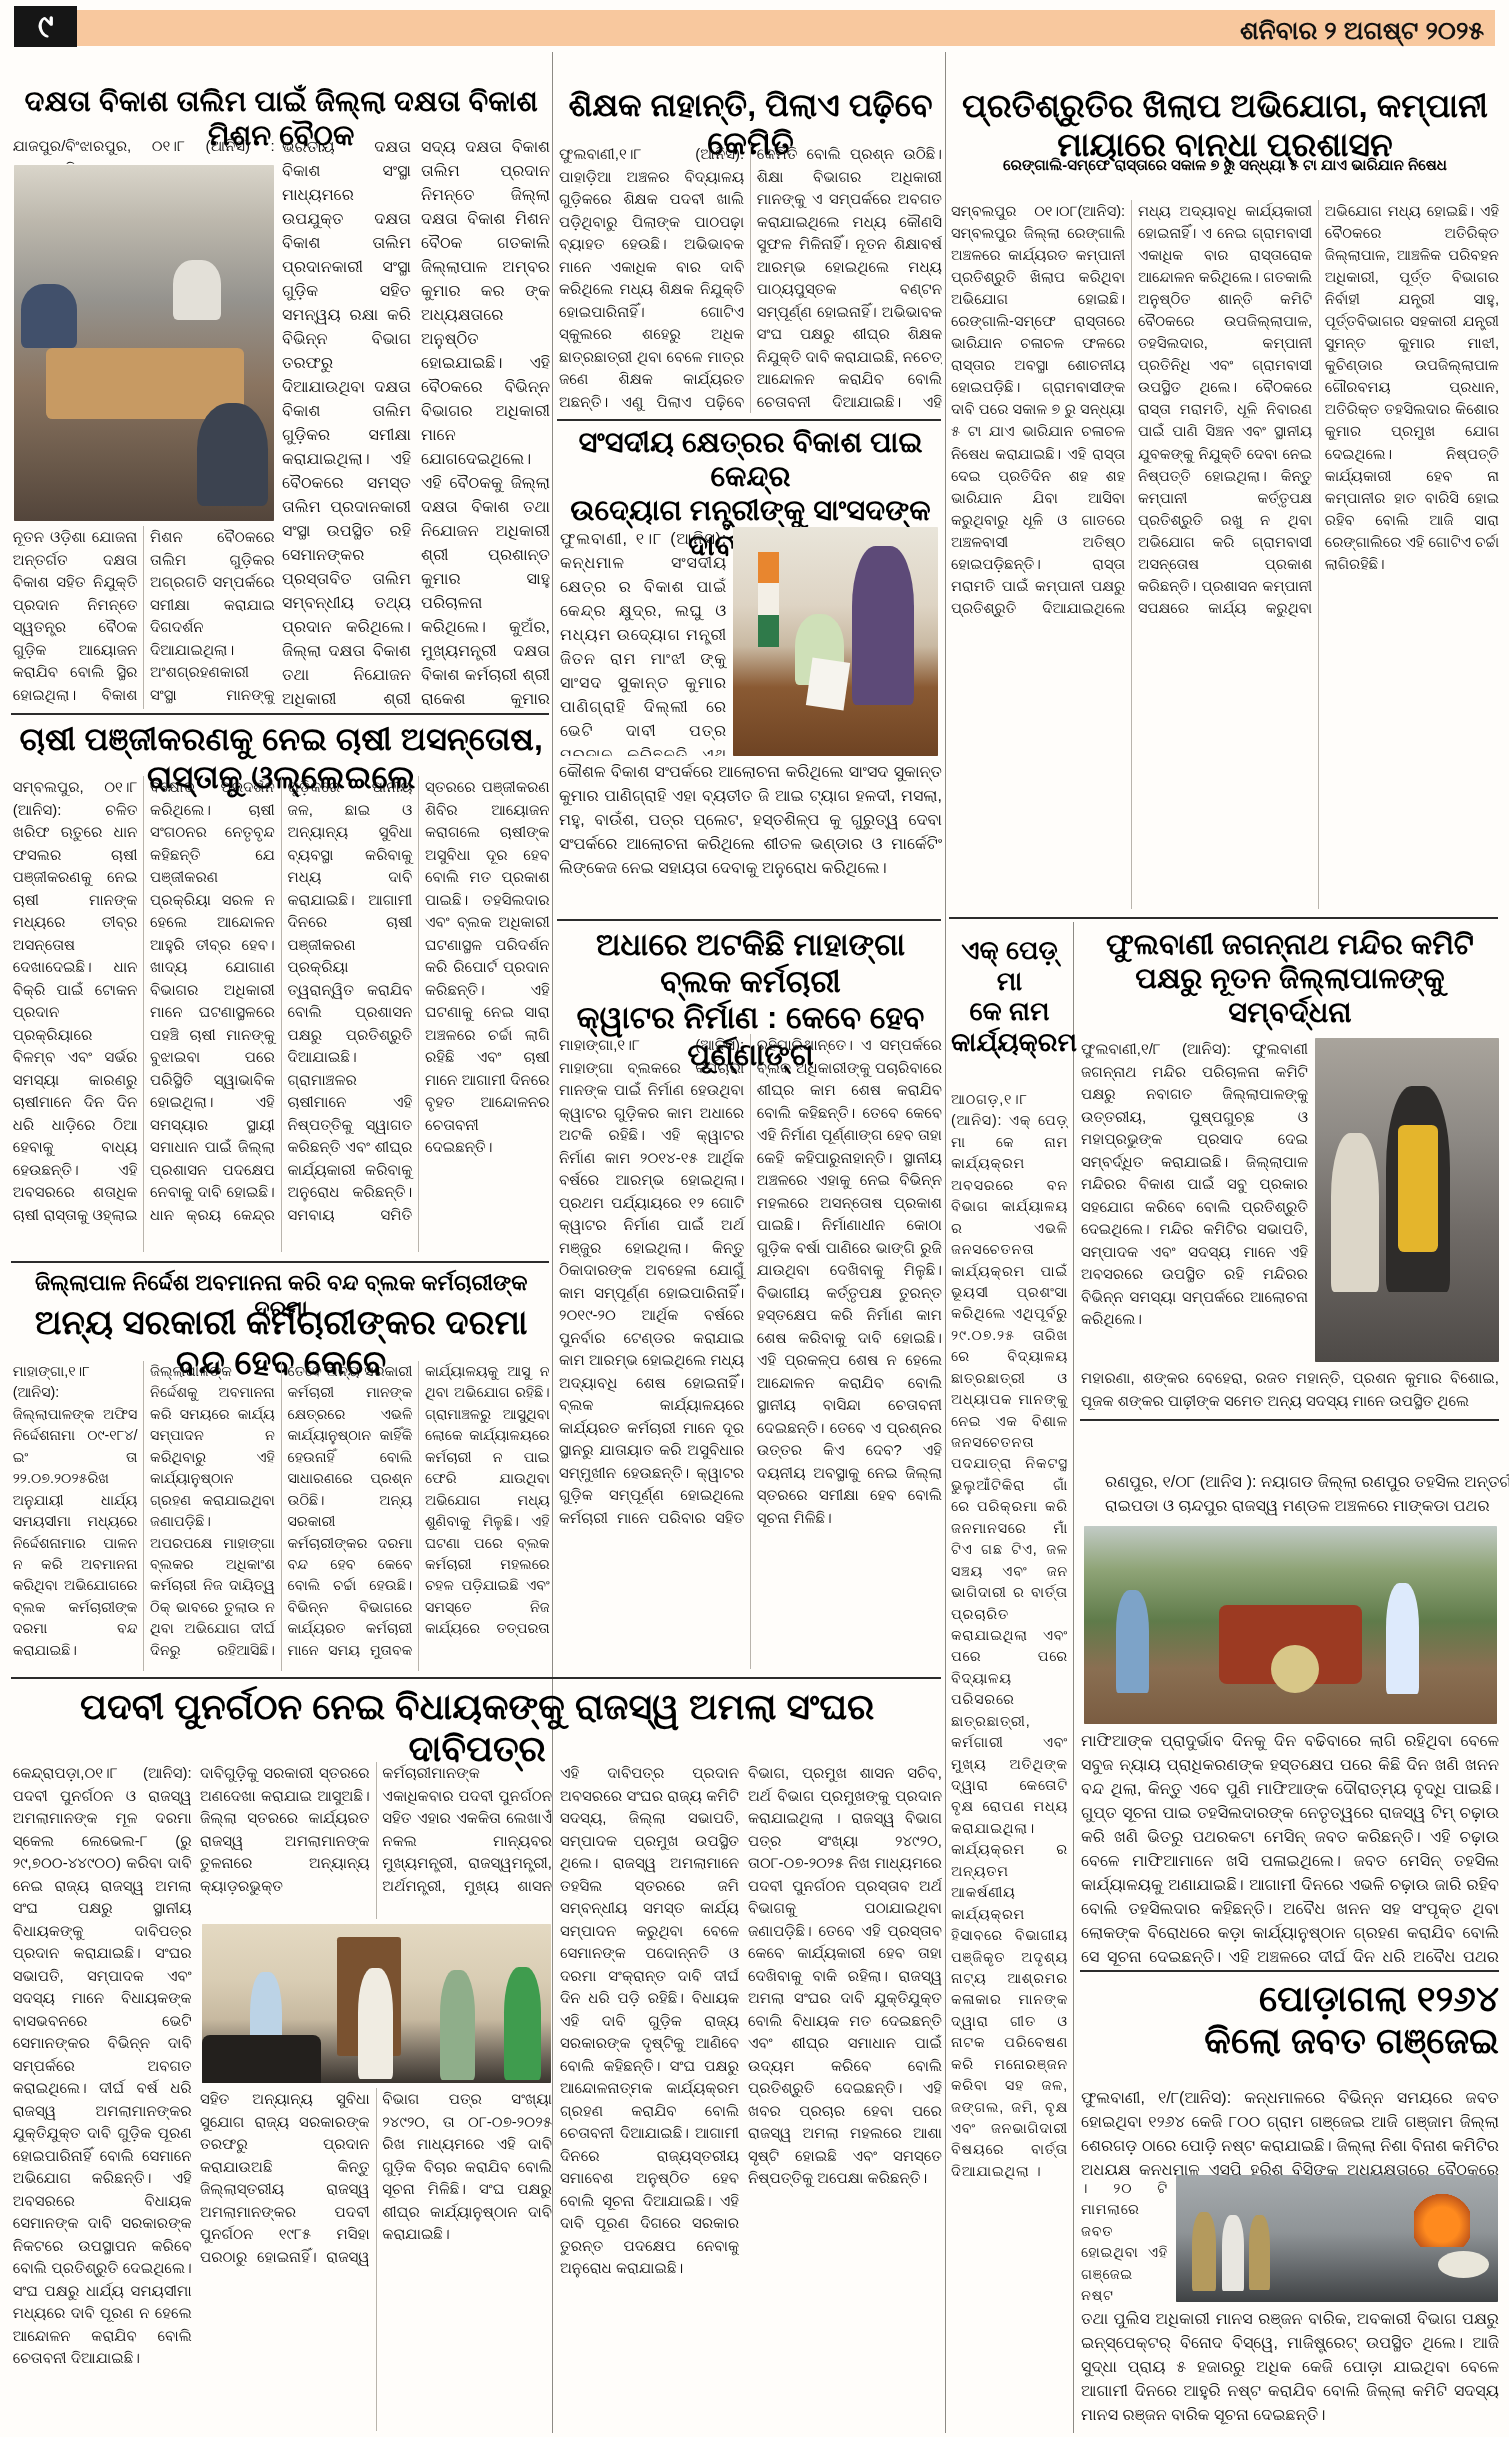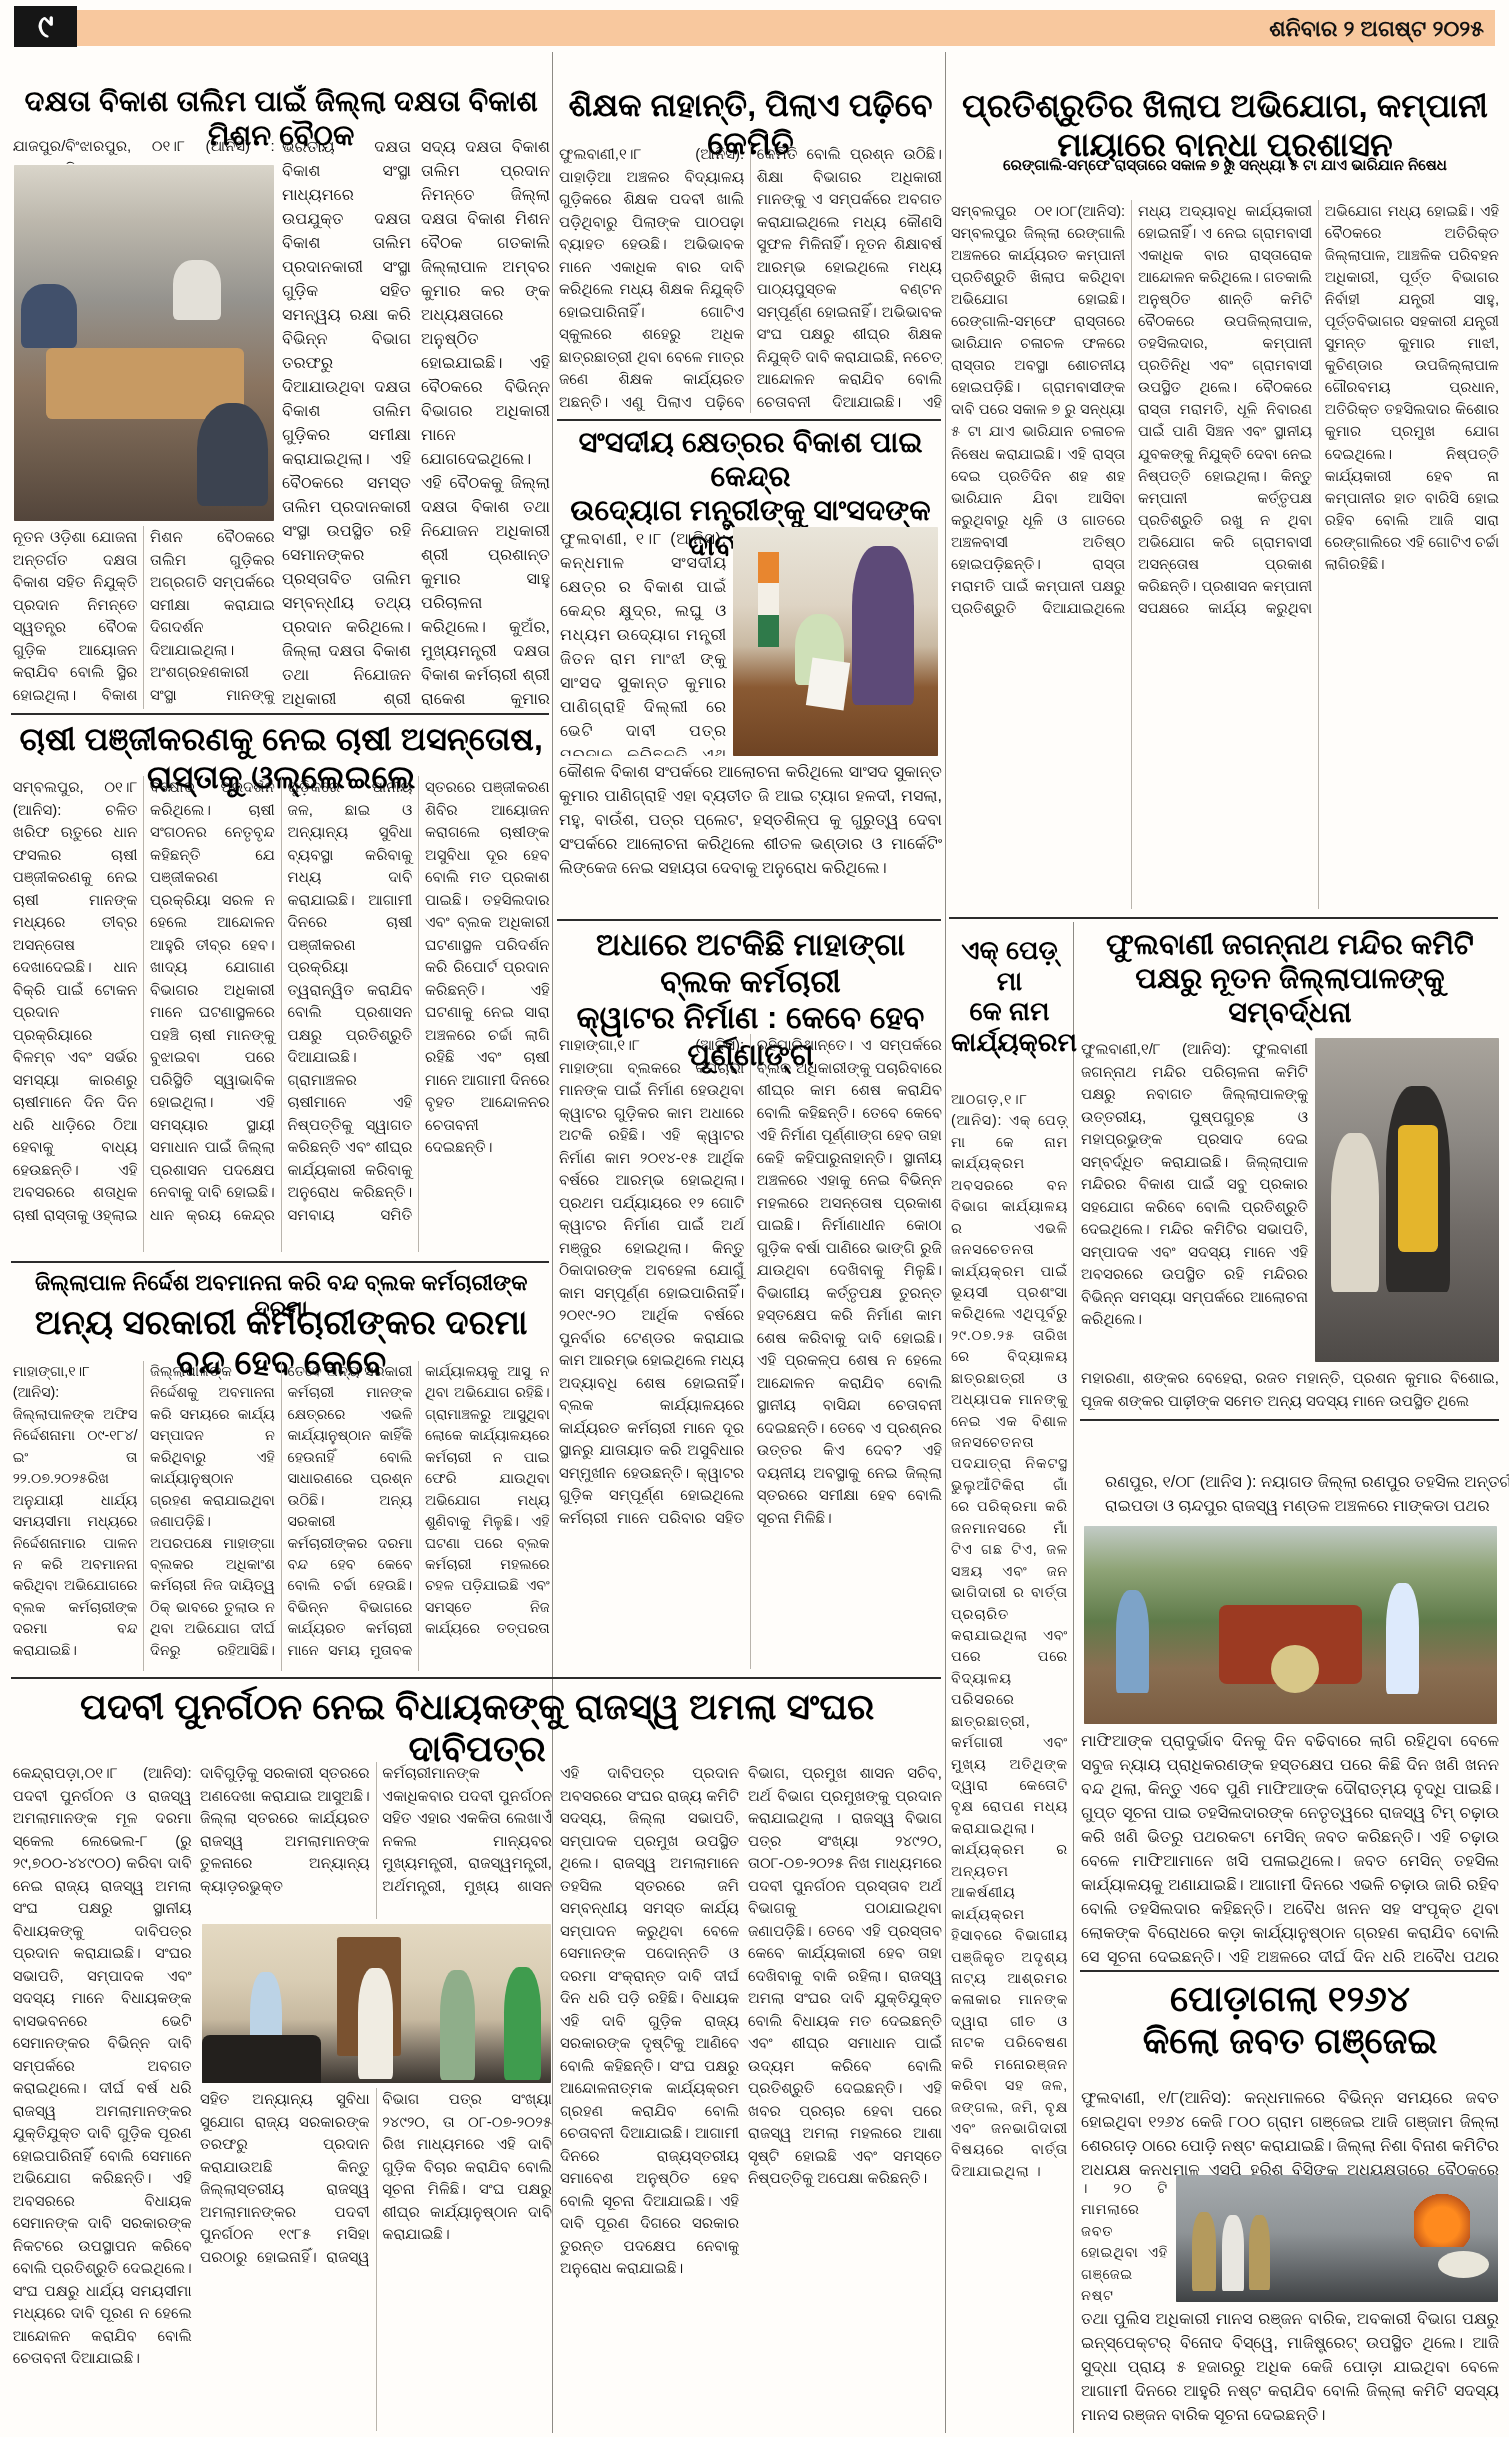--- a/index.html
+++ b/index.html
@@ -2,21 +2,21 @@
 <html style="font-size:12.7px"><head>
 <meta charset="utf-8">
 <style>
   html,body{margin:0;padding:0;background:#e8e6e1;}
   .page{position:relative;width:1510px;height:2438px;background:#fffdfa;
         font-family:"Liberation Sans", sans-serif;color:#0d0d0d;overflow:hidden;}
   .abs{position:absolute;box-sizing:border-box;}
   .masthead-bar{background:#f8c89e;}
   .pageno-box{background:#161616;display:flex;align-items:center;justify-content:center;}
   .pageno{color:#fff;font-size:32px;font-weight:bold;}
-  .date{font-size:22px;font-weight:bold;text-align:right;color:#111;}
+  .date{font-size:25px;font-weight:bold;text-align:right;color:#111;}
   .hl{font-weight:bold;color:#000;text-align:center;white-space:pre-line;line-height:1.18;}
   .kicker{font-weight:bold;text-align:center;color:#000;}
   .body-text{font-size:15px;line-height:1.5;text-align:justify;color:#101010;overflow:hidden;}
   .cols2{column-count:2;column-gap:12.7px;column-rule:0.8px solid #b9b4ac;}
   .cols3{column-count:3;column-gap:12.7px;column-rule:0.8px solid #b9b4ac;}
   .cols4{column-count:4;column-gap:12.7px;column-rule:0.8px solid #b9b4ac;}
   .vline{width:0.8px;background:#8d8a84;}
   .hline{height:1.6px;background:#2c2c2c;}
   .photo{overflow:hidden;border-radius:0.8px;}
   .ph-meeting{background:linear-gradient(180deg,#d9d5ca 0%,#bcb7ac 16%,#95938e 38%,#8a7460 62%,#6a594a 84%,#53453b 100%);}
@@ -110,21 +110,21 @@
 
   <div class="abs body-text" style="left:1081px;top:1470px;width:418px;height:52px;font-size:16px;margin-left:24px;">ରଣପୁର, ୧/୦୮ (ଆନିସ ): ନୟାଗଡ ଜିଲ୍ଲା ରଣପୁର ତହସିଲ ଅନ୍ତର୍ଗତ ରାଇପଡା ଓ ଚାନ୍ଦପୁର ରାଜସ୍ୱ ମଣ୍ଡଳ ଅଞ୍ଚଳରେ ମାଙ୍କଡା ପଥର</div>
   <div class="abs photo ph-field" style="left:1084px;top:1526px;width:413px;height:198px;">
     <div class="shape" style="left:135px;top:79px;width:143px;height:79px;background:#9c3a22;border-radius:8px;"></div>
     <div class="shape" style="left:187px;top:119px;width:48px;height:48px;background:#d8c788;border-radius:50%;"></div>
     <div class="shape" style="left:32px;top:64px;width:33px;height:103px;background:#7da3c8;border-radius:40% 40% 6% 6%;"></div>
     <div class="shape" style="left:302px;top:57px;width:33px;height:111px;background:#ddeafc;border-radius:40% 40% 6% 6%;"></div>
   </div>
   <div class="abs body-text" style="left:1081px;top:1729px;width:418px;height:237px;font-size:16px;">ମାଫିଆଙ୍କ ପ୍ରାଦୁର୍ଭାବ ଦିନକୁ ଦିନ ବଢିବାରେ ଲାଗି ରହିଥିବା ବେଳେ ସବୁଜ ନ୍ୟାୟ ପ୍ରାଧିକରଣଙ୍କ ହସ୍ତକ୍ଷେପ ପରେ କିଛି ଦିନ ଖଣି ଖନନ ବନ୍ଦ ଥିଲା, କିନ୍ତୁ ଏବେ ପୁଣି ମାଫିଆଙ୍କ ଦୌରାତ୍ମ୍ୟ ବୃଦ୍ଧି ପାଇଛି। ଗୁପ୍ତ ସୂଚନା ପାଇ ତହସିଲଦାରଙ୍କ ନେତୃତ୍ୱରେ ରାଜସ୍ୱ ଟିମ୍ ଚଢ଼ାଉ କରି ଖଣି ଭିତରୁ ପଥରକଟା ମେସିନ୍ ଜବତ କରିଛନ୍ତି। ଏହି ଚଢ଼ାଉ ବେଳେ ମାଫିଆମାନେ ଖସି ପଳାଇଥିଲେ। ଜବତ ମେସିନ୍ ତହସିଲ କାର୍ଯ୍ୟାଳୟକୁ ଅଣାଯାଇଛି। ଆଗାମୀ ଦିନରେ ଏଭଳି ଚଢ଼ାଉ ଜାରି ରହିବ ବୋଲି ତହସିଲଦାର କହିଛନ୍ତି। ଅବୈଧ ଖନନ ସହ ସଂପୃକ୍ତ ଥିବା ଲୋକଙ୍କ ବିରୋଧରେ କଡ଼ା କାର୍ଯ୍ୟାନୁଷ୍ଠାନ ଗ୍ରହଣ କରାଯିବ ବୋଲି ସେ ସୂଚନା ଦେଇଛନ୍ତି। ଏହି ଅଞ୍ଚଳରେ ଦୀର୍ଘ ଦିନ ଧରି ଅବୈଧ ପଥର ଖନନ ଚାଲି କରଥିବା ଜଣାପଡ଼ିଛି ।</div>
 
-  <div class="abs hl" style="left:1081px;top:1978px;width:418px;height:102px;font-size:36px;">ପୋଡ଼ାଗଲା ୧୨୬୪
+  <div class="abs hl" style="left:1081px;top:1978px;width:418px;height:102px;font-size:36px;text-align:right;">ପୋଡ଼ାଗଲା ୧୨୬୪
 କିଲୋ ଜବତ ଗଞ୍ଜେଇ</div>
   <div class="abs body-text" style="left:1081px;top:2086px;width:418px;height:89px;font-size:16px;">ଫୁଲବାଣୀ, ୧/୮(ଆନିସ): କନ୍ଧମାଳରେ ବିଭିନ୍ନ ସମୟରେ ଜବତ ହୋଇଥିବା ୧୨୬୪ କେଜି ୮୦୦ ଗ୍ରାମ ଗଞ୍ଜେଇ ଆଜି ଗଞ୍ଜାମ ଜିଲ୍ଲା ଶେରଗଡ଼ ଠାରେ ପୋଡ଼ି ନଷ୍ଟ କରାଯାଇଛି। ଜିଲ୍ଲା ନିଶା ବିନାଶ କମିଟିର ଅଧ୍ୟକ୍ଷ କନ୍ଧମାଳ ଏସପି ହରିଶ ବିସିଙ୍କ ଅଧ୍ୟକ୍ଷତାରେ ବୈଠକରେ ଏହି ନିଷ୍ପତି ନିଆଯାଇଥିଲା</div>
   <div class="abs body-text" style="left:1081px;top:2178px;width:87px;height:124px;font-size:14.3px;letter-spacing:0.8px;">। ୨୦ ଟି ମାମଲାରେ ଜବତ ହୋଇଥିବା ଏହି ଗଞ୍ଜେଇ ନଷ୍ଟ କରାଯାଇଛି। ଏ ଅବସରରେ ଜିଲ୍ଲା ନିଶାଜବତ ଗଞ୍ଜେଇ ବିନାଶ କମିଟିର ସଭ୍ୟ</div>
   <div class="abs photo ph-burn" style="left:1176px;top:2175px;width:322px;height:127px;">
     <div class="shape" style="left:16px;top:37px;width:24px;height:79px;background:#b49a5d;border-radius:40% 40% 6% 6%;"></div>
     <div class="shape" style="left:46px;top:40px;width:22px;height:76px;background:#e8e6e0;border-radius:40% 40% 6% 6%;"></div>
     <div class="shape" style="left:73px;top:40px;width:20.6px;height:75px;background:#b49a5d;border-radius:40% 40% 6% 6%;"></div>
     <div class="shape" style="left:238px;top:16px;width:56px;height:56px;background:radial-gradient(circle at 50% 60%,#ff8a1e 0 40%,#c2571a 70%,transparent 71%);"></div>
     <div class="shape" style="left:262px;top:76px;width:51px;height:27px;background:#e9e6da;border-radius:50%;"></div>
   </div>

